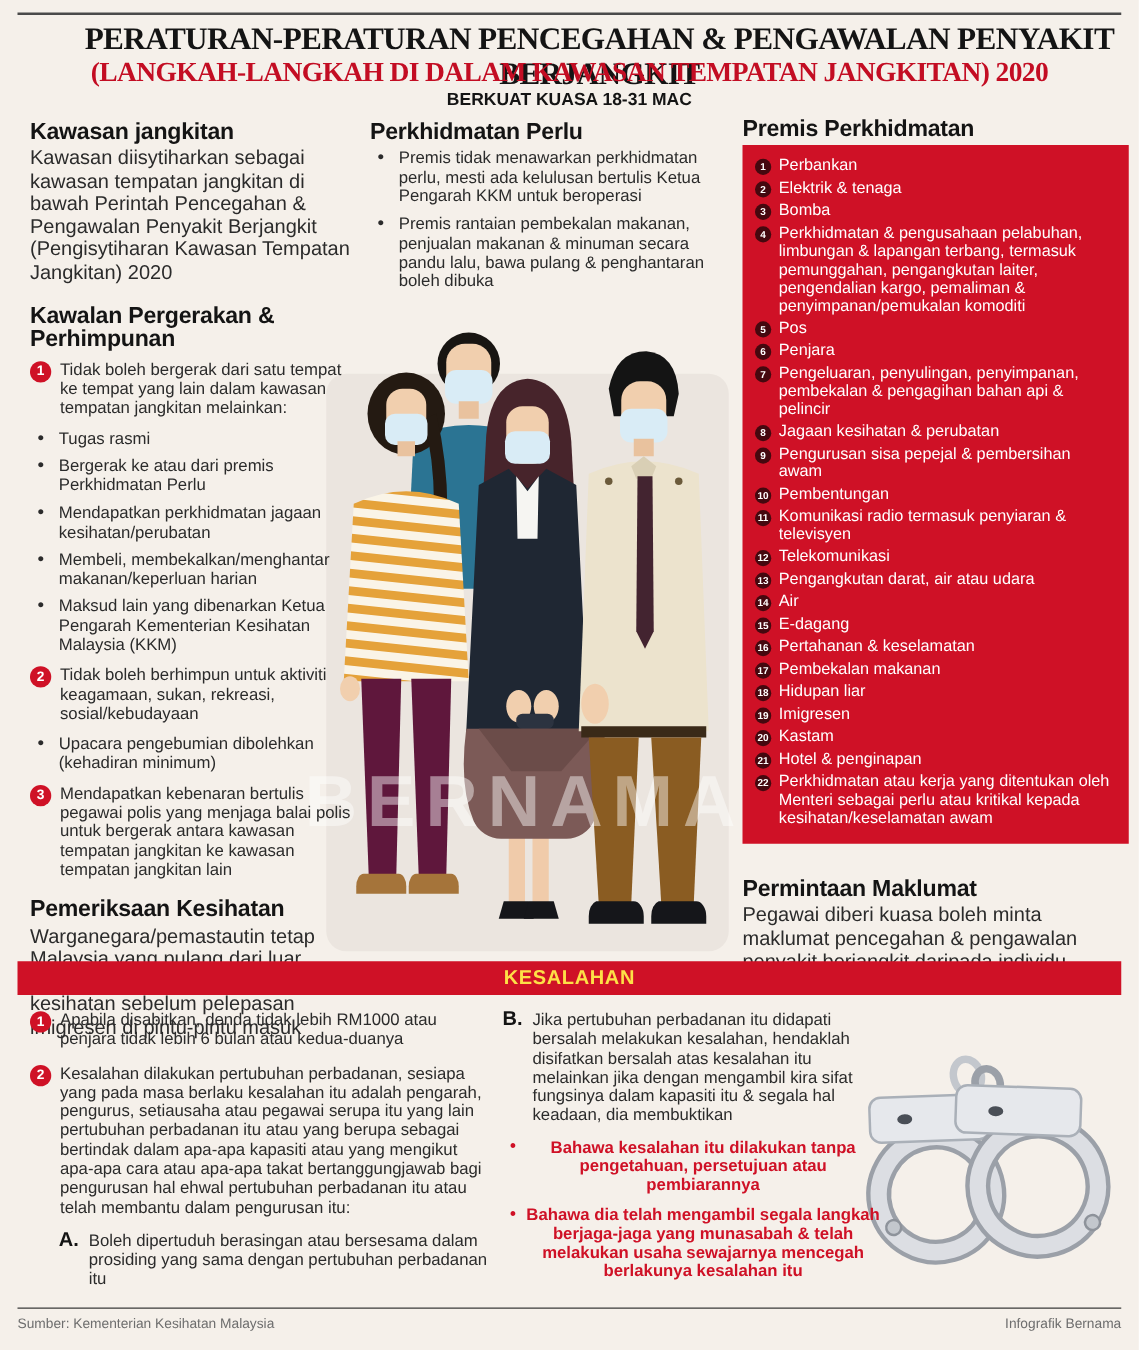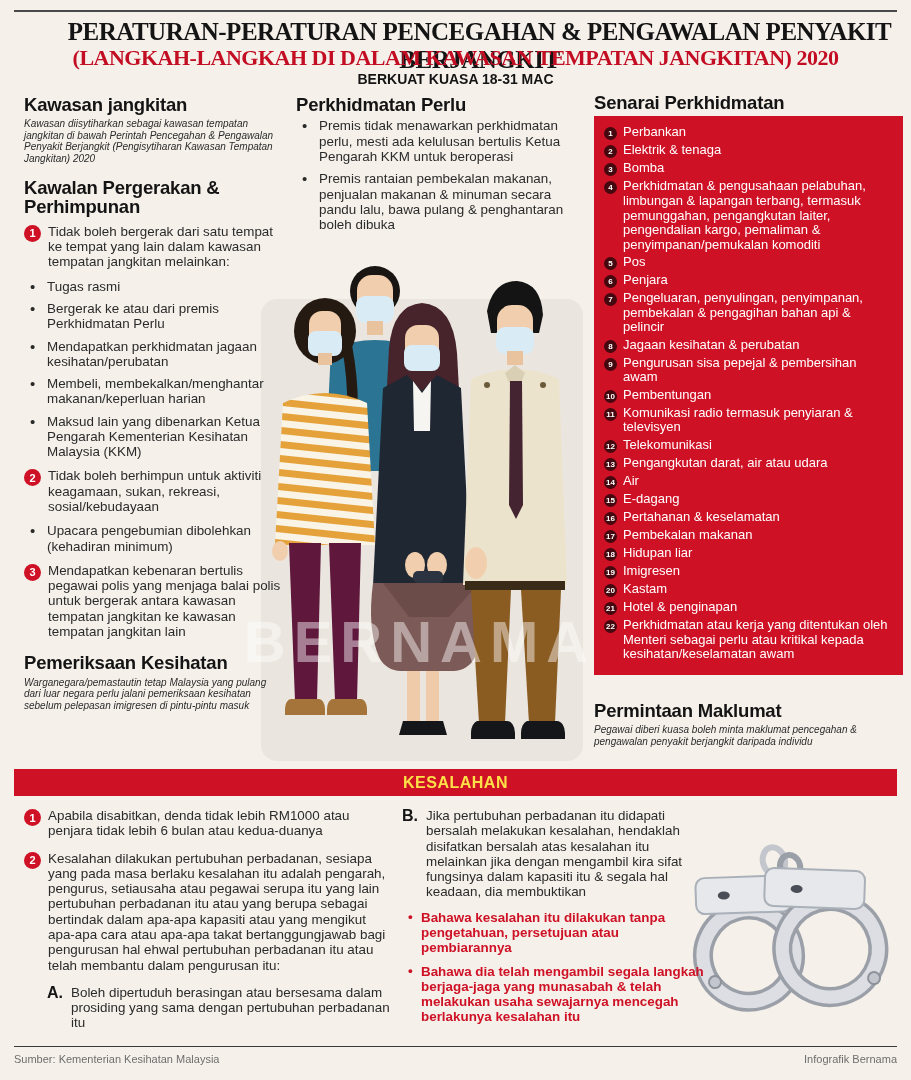--- a/index.html
+++ b/index.html
@@ -5,21 +5,21 @@
   html,body{margin:0;padding:0;}
   .page{position:relative;width:911px;height:1080px;background:#f5f0ea;
         font-family:"Liberation Sans",sans-serif;color:#2b2b2b;overflow:hidden;}
   .topline{position:absolute;left:14px;right:14px;top:10px;border-top:2px solid #4a4a4a;}
   .title1{position:absolute;left:0;right:0;top:18px;text-align:center;
           font-family:"Liberation Serif",serif;font-weight:bold;font-size:25px;color:#141414;letter-spacing:-.5px;margin-left:48px;}
   .title2{position:absolute;left:0;right:0;top:45px;text-align:center;
           font-family:"Liberation Serif",serif;font-weight:bold;font-size:22px;color:#c30d23;letter-spacing:-.5px;}
   .title3{position:absolute;left:0;right:0;top:71px;text-align:center;font-weight:bold;font-size:14px;color:#141414;}
   h2{font-size:18.5px;font-weight:bold;color:#141414;margin:0 0 4px 0;line-height:1.05;letter-spacing:-.2px;}
-  .body-txt{font-size:10px;line-height:1.14;color:#2b2b2b;margin:0 0 10px 0;font-style:italic;}
+  .body-txt{font-size:16px;line-height:1.14;color:#2b2b2b;margin:0 0 10px 0;}
   .col-left{position:absolute;left:24px;top:95px;width:260px;z-index:3;}
   .col-mid{position:absolute;left:296px;top:95px;width:290px;z-index:3;}
   .col-right{position:absolute;left:594px;top:93px;width:309px;z-index:3;}
   .numitem{display:flex;gap:7px;margin:0 0 9px 0;}
   .circ{flex:0 0 17px;width:17px;height:17px;border-radius:50%;background:#cf1126;color:#fff;
         font-size:11px;font-weight:bold;display:flex;align-items:center;justify-content:center;margin-top:1px;}
   .numitem .t{flex:1;font-size:13.4px;line-height:1.14;}
   ul.dots{list-style:none;margin:0 0 9px 0;padding:0 0 0 6px;}
   ul.dots li{position:relative;padding-left:17px;font-size:13.4px;line-height:1.14;margin-bottom:7px;}
   ul.dots li::before{content:"•";position:absolute;left:0;top:-1px;font-size:15px;}
@@ -32,21 +32,21 @@
   .illus{position:absolute;left:233px;top:253px;width:352px;height:510px;z-index:1;}
   .watermark{position:absolute;left:240px;top:608px;width:360px;text-align:center;z-index:2;
         font-size:58px;font-weight:bold;letter-spacing:8px;color:rgba(255,255,255,.45);pointer-events:none;}
   .banner{position:absolute;left:14px;top:769px;width:883px;height:27px;background:#cf1126;color:#fde047;
         display:flex;align-items:center;justify-content:center;font-size:16px;font-weight:bold;letter-spacing:.5px;z-index:4;}
   .bot-left{position:absolute;left:24px;top:808px;width:368px;z-index:3;}
   .bot-right{position:absolute;left:402px;top:808px;width:302px;z-index:3;}
   .letitem{display:flex;gap:6px;margin:0 0 10px 0;}
   .let{flex:0 0 18px;font-size:16px;font-weight:bold;color:#141414;line-height:1;}
   .letitem .t{flex:1;font-size:13.4px;line-height:1.14;}
-  ul.reddots{list-style:none;margin:2px 0 0 6px;padding:0;}
+  ul.reddots{list-style:none;margin:2px 0 0 6px;padding:0;text-align:center;}
   ul.reddots li{position:relative;padding-left:13px;font-size:13.4px;font-weight:bold;line-height:1.14;
         margin-bottom:8px;color:#cf1126;}
   ul.reddots li::before{content:"•";position:absolute;left:0;top:-1px;}
   .cuffs{position:absolute;left:672px;top:832px;width:232px;height:205px;z-index:2;}
   .footline{position:absolute;left:14px;right:14px;top:1046px;border-top:1.5px solid #3a3a3a;}
   .src{position:absolute;left:14px;top:1053px;font-size:11px;color:#6e6e6e;}
   .credit{position:absolute;right:14px;top:1053px;font-size:11px;color:#6e6e6e;text-align:right;}
 </style>
 </head>
 <body>
@@ -161,21 +161,21 @@
         <path d="M238,337 L278,337 L272,470 L246,470 Z" fill="#8a5c22"></path>
         <path d="M288,337 L328,337 L322,470 L296,470 Z" fill="#8a5c22"></path>
         <path d="M244,468 h30 a8,12 0 0 1 8,12 v6 h-44 v-6 a8,12 0 0 1 6,-12 Z" fill="#15161a"></path>
         <path d="M294,468 h30 a8,12 0 0 1 8,12 v6 h-44 v-6 a8,12 0 0 1 6,-12 Z" fill="#15161a"></path>
       </g>
     </svg>
   </div>
   <div class="watermark">BERNAMA</div>
 
   <div class="col-right">
-    <h2>Senarai Perkhidmatan</h2>
+    <h2>Premis Perkhidmatan</h2>
     <div class="redbox">
       <div class="ritem">
           <span class="rcirc">1</span>
           <span class="rt">Perbankan</span>
         </div>
       <div class="ritem">
           <span class="rcirc">2</span>
           <span class="rt">Elektrik &amp; tenaga</span>
         </div>
       <div class="ritem">

